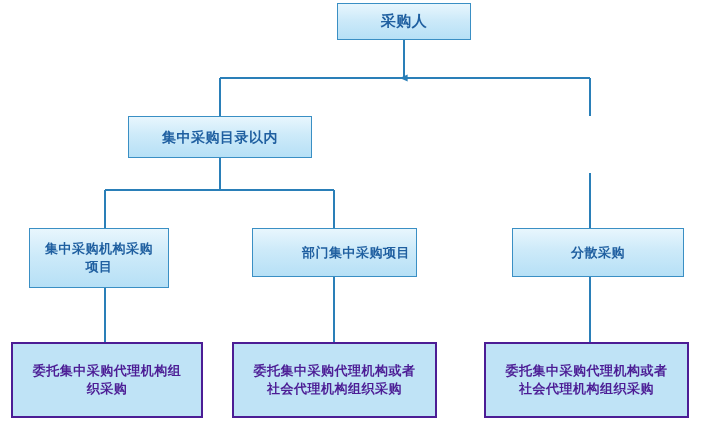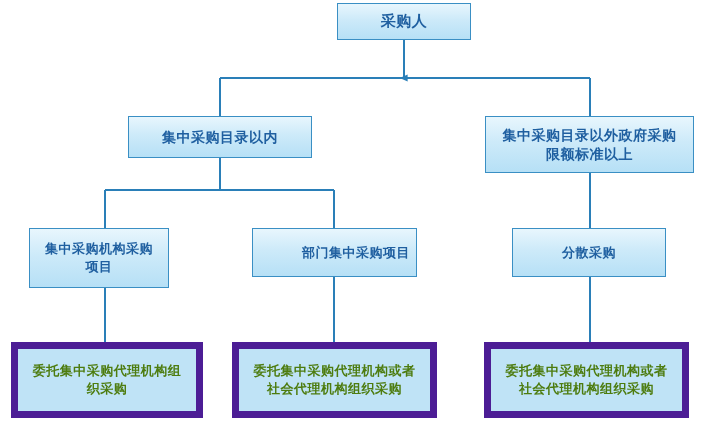--- a/index.html
+++ b/index.html
@@ -39,22 +39,22 @@
     background: linear-gradient(to bottom, #e8f6fd 0%, #cdeaf9 45%, #b6e0f6 100%);
     box-shadow: 0 0 0 0 rgba(0,0,0,0);
   }
   .node .label {
     display: block;
     padding: 0 6px;
     white-space: pre-line;
   }
   .node.flat {
     background: #bfe3f6;
-    border: 7px solid #4c1d95;
-    color: #4d7c0f;
+    border: 2px solid #4c1d95;
+    color: #4c1d95;
   }
   .node.root       { font-size: 15px; }
   .node.level2     { font-size: 14px; }
   .node.level3     { font-size: 13px; }
   .node.level4     { font-size: 13px; }
 </style>
 </head>
 <body>
 
 <div id="canvas">
@@ -83,35 +83,31 @@
   </svg>
 
   <div class="node root" style="left:337px; top:3px; width:134px; height:37px;">
     <span class="label">采购人</span>
   </div>
 
   <div class="node level2" style="left:128px; top:116px; width:184px; height:42px;">
     <span class="label">集中采购目录以内</span>
   </div>
 
-  <div class="node level2" style="left:485px; top:116px; width:209px; height:57px;">
-    <span class="label">集中采购目录以外政府采购
-限额标准以上</span>
-  </div>
 
   <div class="node level3" style="left:29px; top:228px; width:140px; height:60px;">
     <span class="label">集中采购机构采购
 项目</span>
   </div>
 
   <div class="node level3" style="left:252px; top:228px; width:165px; height:49px;justify-content:flex-end;">
     <span class="label">部门集中采购项目</span>
   </div>
 
-  <div class="node level3" style="left:512px; top:228px; width:154px; height:49px;">
+  <div class="node level3" style="left:512px; top:228px; width:172px; height:49px;">
     <span class="label">分散采购</span>
   </div>
 
   <div class="node level4 flat" style="left:11px; top:342px; width:192px; height:76px;">
     <span class="label">委托集中采购代理机构组
 织采购</span>
   </div>
 
   <div class="node level4 flat" style="left:232px; top:342px; width:205px; height:76px;">
     <span class="label">委托集中采购代理机构或者

